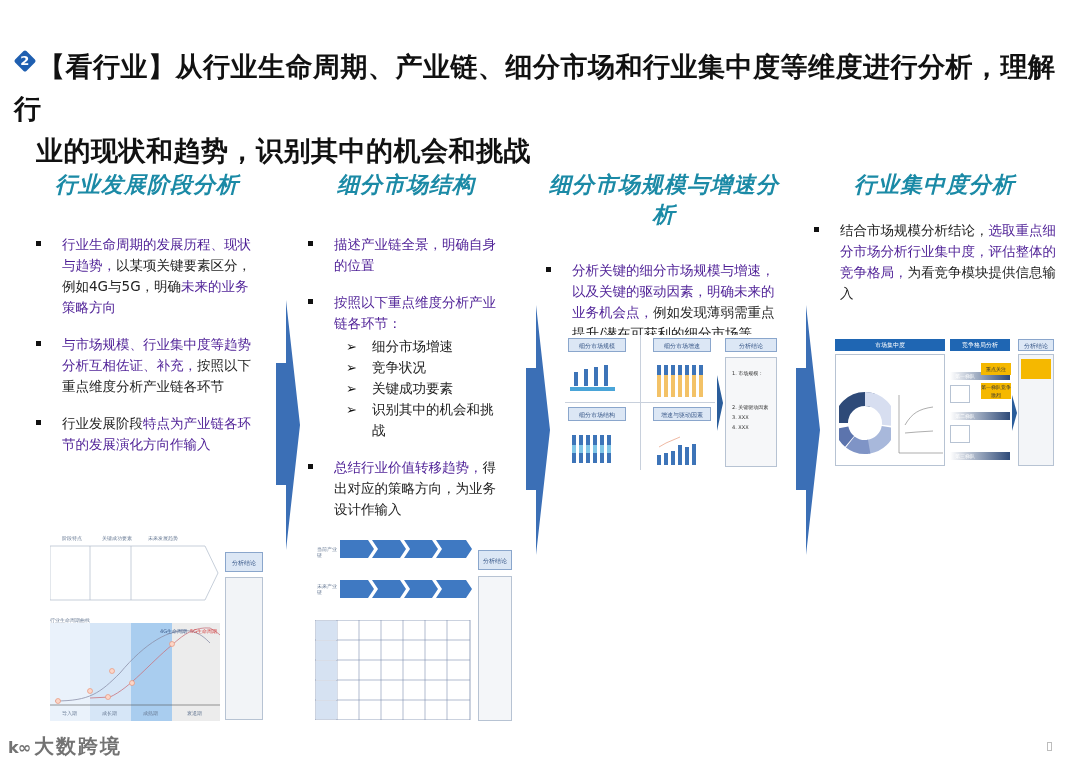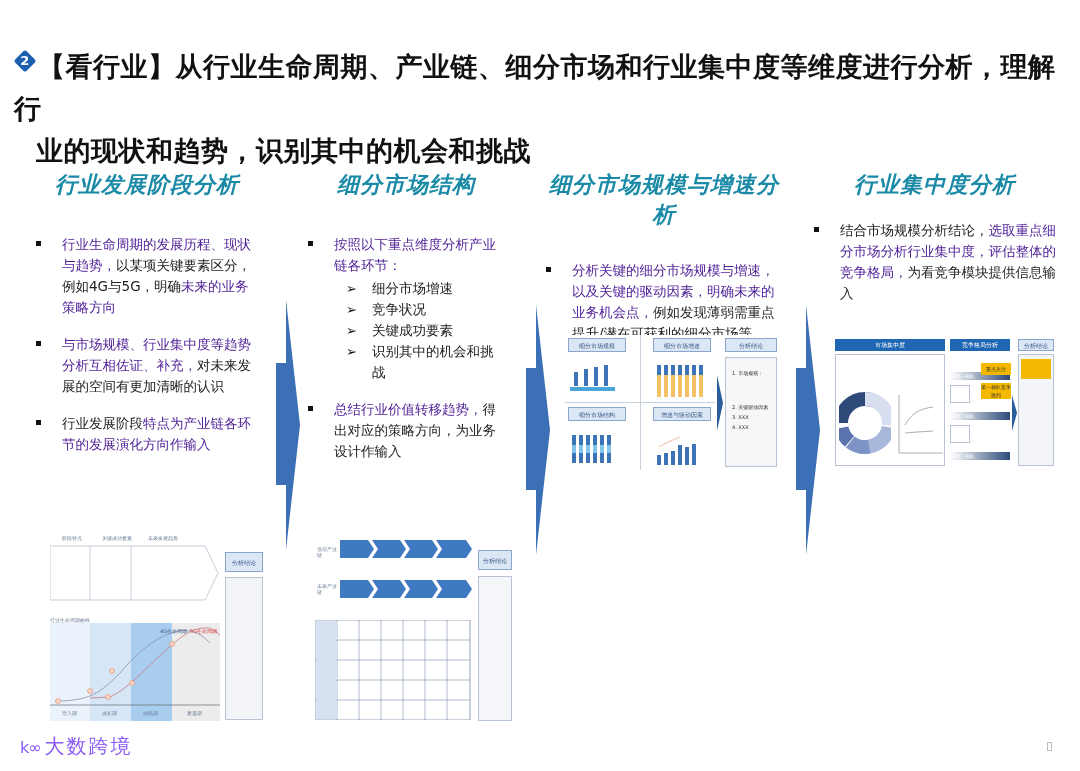--- a/index.html
+++ b/index.html
@@ -24,46 +24,47 @@
 
   .arrow { position: absolute; width: 24px; height: 250px; }
   .arrow svg { width: 100%; height: 100%; display: block; }
 
   .thumb { position: absolute; background: #fff; }
   .box { position: absolute; border: 1px solid #b7c3d3; background: #fff; }
   .hdr { position: absolute; background: #dce7f5; border: 1px solid #8aa6cc; font-size: 6px; color: #3b5a8a; text-align: center; }
   .bluebar { position: absolute; background: #1f66b3; color: #fff; font-size: 6px; text-align: center; }
   .tiny { position: absolute; font-size: 5px; color: #6a7c96; }
 
-  .logo { position: absolute; left: 20px; top: 733px; font-size: 20px; color: #8b5cf6; letter-spacing: 2px; font-weight: normal; }
+  .logo { position: absolute; left: 8px; top: 733px; font-size: 20px; color: #737373; letter-spacing: 2px; font-weight: bold; }
   .logo .mark { font-size: 16px; letter-spacing: -1px; margin-right: 4px; }
   .pnum { position: absolute; left: 1047px; top: 742px; width: 5px; height: 9px; border: 1px solid #bdbdbd; font-size: 5px; color: #999; }
 </style>
 </head>
 <body>
 
 <div class="title">
   <span class="badge">
     <span class="dia"></span><span class="num">2</span>
   </span><span>【看行业】从行业生命周期、产业链、细分市场和行业集中度等维度进行分析，理解行</span>
   <span class="line2">业的现状和趋势，识别其中的机会和挑战</span>
 </div>
 
 <div class="col" style="left:34px; width:226px;">
   <div class="col-head">行业发展阶段分析</div>
   <ul class="bullets" style="margin-top:34px;">
     <li><b>行业生命周期的发展历程、现状与趋势，</b><span>以某项关键要素区分，例如4G与5G，明确</span><b>未来的业务策略方向</b></li>
-    <li><b>与市场规模、行业集中度等趋势分析互相佐证、补充，</b><span>对未来发展的空间有更加清晰的认识</span></li>
+    <li><b>与市场规模、行业集中度等趋势分析互相佐证、补充，</b><span>按照以下重点维度分析产业链各环节</span></li>
     <li><span>行业发展阶段</span><b>特点为产业链各环节的发展演化方向作输入</b></li>
   </ul>
 </div>
 
 <div class="col" style="left:306px; width:200px;">
   <div class="col-head">细分市场结构</div>
   <ul class="bullets" style="margin-top:34px;">
+    <li><b>描述产业链全景，明确自身的位置</b></li>
     <li><b>按照以下重点维度分析产业链各环节：</b>
       <ul class="sub">
         <li>细分市场增速</li>
         <li>竞争状况</li>
         <li>关键成功要素</li>
         <li>识别其中的机会和挑战</li>
       </ul>
     </li>
     <li><b>总结行业价值转移趋势，</b><span>得出对应的策略方向，为业务设计作输入</span></li>
   </ul>

